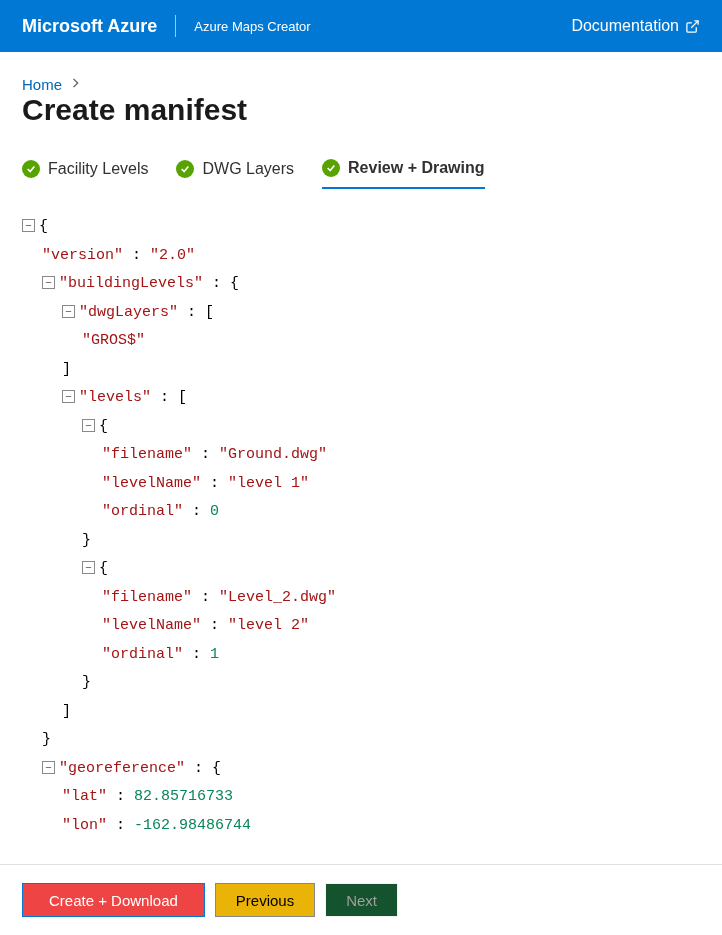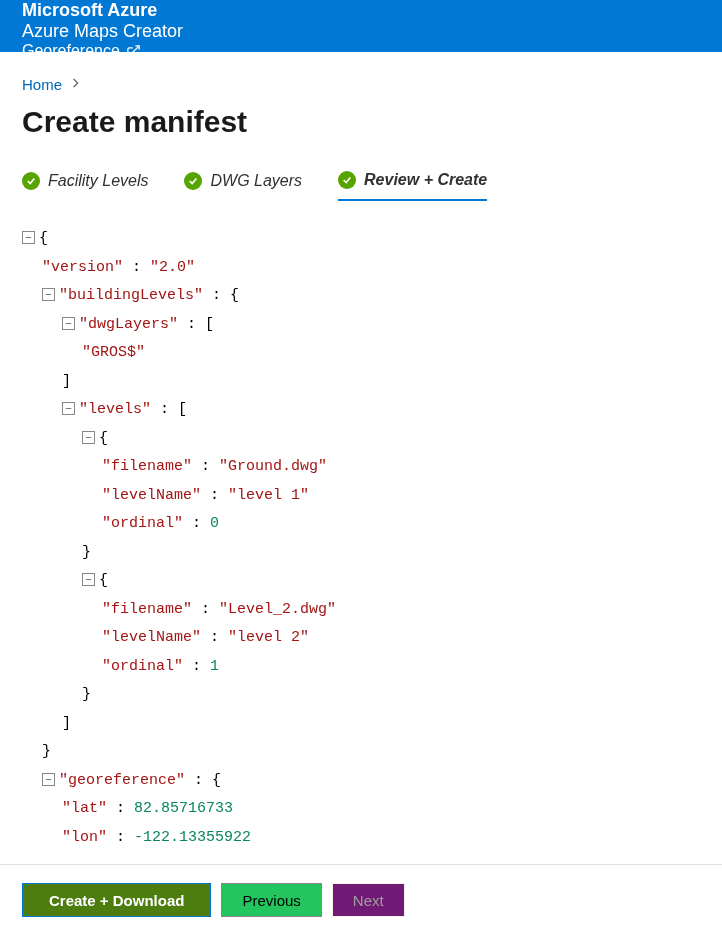--- a/index.html
+++ b/index.html
@@ -11,36 +11,36 @@
       width: 722px;
       height: 935px;
       display: flex;
       flex-direction: column;
       overflow: hidden;
     }
     .topbar {
       background: #0078d4;
       color: #fff;
       display: flex;
+      align-items: center;
       height: 52px;
       padding: 0 22px;
-      flex-direction: column;
     }
     .topbar-brand {
       font-size: 18px;
       font-weight: 600;
     }
     .topbar-sep {
       width: 1px;
       height: 22px;
       background: rgba(255,255,255,0.6);
       margin: 0 18px;
     }
     .topbar-title {
-      font-size: 18px;
+      font-size: 13px;
       font-weight: 400;
     }
     .topbar-spacer { flex: 1; }
     .topbar-link {
       font-size: 16px;
       display: flex;
       align-items: center;
       gap: 6px;
       cursor: pointer;
     }
@@ -50,43 +50,42 @@
       flex: 1;
       padding: 24px 22px 10px 22px;
       overflow: hidden;
       display: flex;
       flex-direction: column;
     }
     .breadcrumb {
       display: flex;
       gap: 10px;
       font-size: 15px;
-      margin-bottom: 12px;
+      margin-bottom: 0;
     }
     .breadcrumb a {
       color: #0067b8;
       text-decoration: none;
       cursor: pointer;
     }
     .breadcrumb-sep {
       color: #605e5c;
       font-size: 13px;
     }
     .page-title {
       font-size: 30px;
       font-weight: 600;
       color: #1b1a19;
       margin-bottom: 32px;
     }
 
     .steps {
       display: flex;
-      gap: 36px;
+      gap: 28px;
       margin-bottom: 24px;
-      font-style: italic;
     }
     .step {
       display: flex;
       align-items: center;
       gap: 8px;
       font-size: 16px;
       padding-bottom: 10px;
       cursor: pointer;
     }
     .step.active {
@@ -145,47 +144,47 @@
       padding: 18px 22px;
       display: flex;
       gap: 10px;
     }
     .btn {
       font-family: inherit;
       font-size: 15px;
       height: 34px;
       padding: 0 20px;
       border: 1px solid #8a8886;
-      background: #22c55e;
+      background: #eab308;
       cursor: pointer;
     }
     .btn.primary {
-      background: #4d7c0f;
+      background: #ef4444;
       border-color: #0078d4;
       color: #fff;
-      font-weight: 700;
+      font-weight: 400;
       padding: 0 26px;
     }
     .btn.disabled {
-      background: #701a75;
+      background: #14532d;
       border-color: #f3f2f1;
       color: #a19f9d;
       cursor: default;
     }
   </style>
 </head>
 <body>
 
 <div class="topbar">
   <div class="topbar-brand">Microsoft Azure</div>
   <div class="topbar-sep"></div>
   <div class="topbar-title">Azure Maps Creator</div>
   <div class="topbar-spacer"></div>
   <div class="topbar-link">
-    <span>Georeference</span>
+    <span>Documentation</span>
     <span class="ext-icon">
       <svg width="15" height="15" viewBox="0 0 24 24" fill="none" stroke="#fff" stroke-width="2">
         <path d="M18 13v6a2 2 0 0 1-2 2H5a2 2 0 0 1-2-2V8a2 2 0 0 1 2-2h6"></path>
         <polyline points="15 3 21 3 21 9"></polyline>
         <line x1="10" y1="14" x2="21" y2="3"></line>
       </svg>
     </span>
   </div>
 </div>
 
@@ -217,21 +216,21 @@
           </svg>
       </span>
       <span>DWG Layers</span>
     </div>
     <div class="step active">
       <span class="check-circle">
         <svg width="10" height="10" viewBox="0 0 12 12">
             <path d="M2 6 L5 9 L10 3" fill="none" stroke="#fff" stroke-width="2"></path>
           </svg>
       </span>
-      <span>Review + Create</span>
+      <span>Review + Drawing</span>
     </div>
   </div>
 
   <div class="json-viewer">
     <div class="jv-line jv-indent0"><span class="jv-toggle">−</span><span class="jv-punc">{</span></div>
     <div class="jv-line jv-indent1"><span class="jv-key">"version"</span> <span class="jv-colon">:</span><span class="jv-str">"2.0"</span></div>
     <div class="jv-line jv-indent1"><span class="jv-toggle">−</span><span class="jv-key">"buildingLevels"</span> <span class="jv-colon">:</span><span class="jv-punc">{</span></div>
     <div class="jv-line jv-indent2"><span class="jv-toggle">−</span><span class="jv-key">"dwgLayers"</span> <span class="jv-colon">:</span><span class="jv-punc">[</span></div>
     <div class="jv-line jv-indent3"><span class="jv-str">"GROS$"</span></div>
     <div class="jv-line jv-indent2"><span class="jv-punc">]</span></div>
@@ -243,21 +242,21 @@
     <div class="jv-line jv-indent3"><span class="jv-punc">}</span></div>
     <div class="jv-line jv-indent3"><span class="jv-toggle">−</span><span class="jv-punc">{</span></div>
     <div class="jv-line jv-indent4"><span class="jv-key">"filename"</span> <span class="jv-colon">:</span><span class="jv-str">"Level_2.dwg"</span></div>
     <div class="jv-line jv-indent4"><span class="jv-key">"levelName"</span> <span class="jv-colon">:</span><span class="jv-str">"level 2"</span></div>
     <div class="jv-line jv-indent4"><span class="jv-key">"ordinal"</span> <span class="jv-colon">:</span><span class="jv-num">1</span></div>
     <div class="jv-line jv-indent3"><span class="jv-punc">}</span></div>
     <div class="jv-line jv-indent2"><span class="jv-punc">]</span></div>
     <div class="jv-line jv-indent1"><span class="jv-punc">}</span></div>
     <div class="jv-line jv-indent1"><span class="jv-toggle">−</span><span class="jv-key">"georeference"</span> <span class="jv-colon">:</span><span class="jv-punc">{</span></div>
     <div class="jv-line jv-indent2"><span class="jv-key">"lat"</span> <span class="jv-colon">:</span><span class="jv-num">82.85716733</span></div>
-    <div class="jv-line jv-indent2"><span class="jv-key">"lon"</span> <span class="jv-colon">:</span><span class="jv-num">-122.13355922</span></div>
+    <div class="jv-line jv-indent2"><span class="jv-key">"lon"</span> <span class="jv-colon">:</span><span class="jv-num">-162.98486744</span></div>
   </div>
 </div>
 
 <div class="footer">
   <button class="btn primary">Create + Download</button>
   <button class="btn">Previous</button>
   <button class="btn disabled">Next</button>
 </div>
 
 </body></html>

